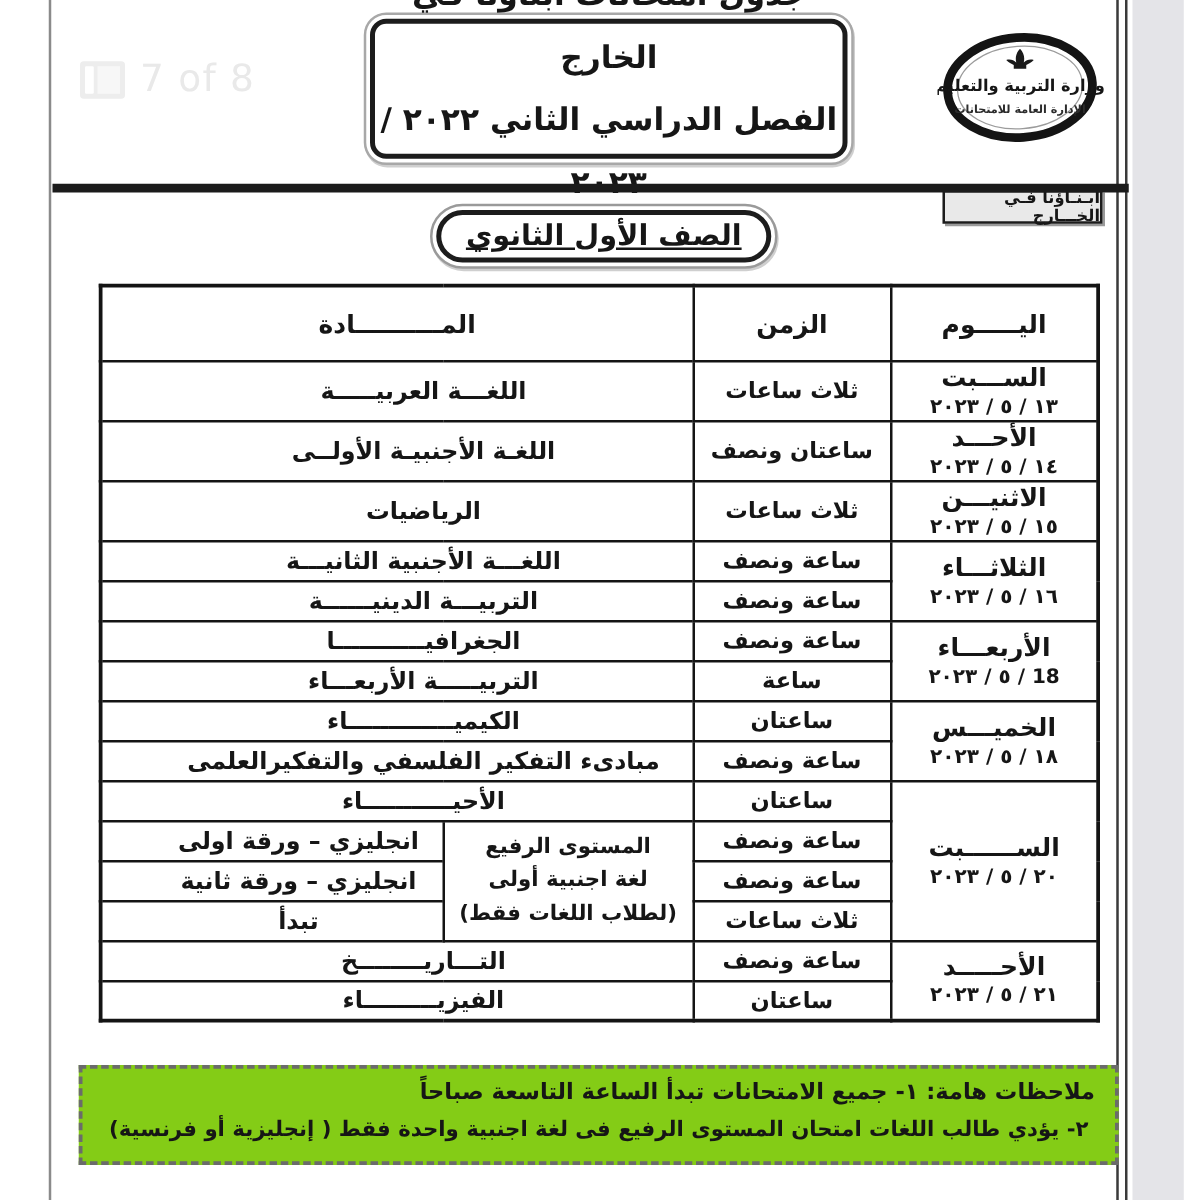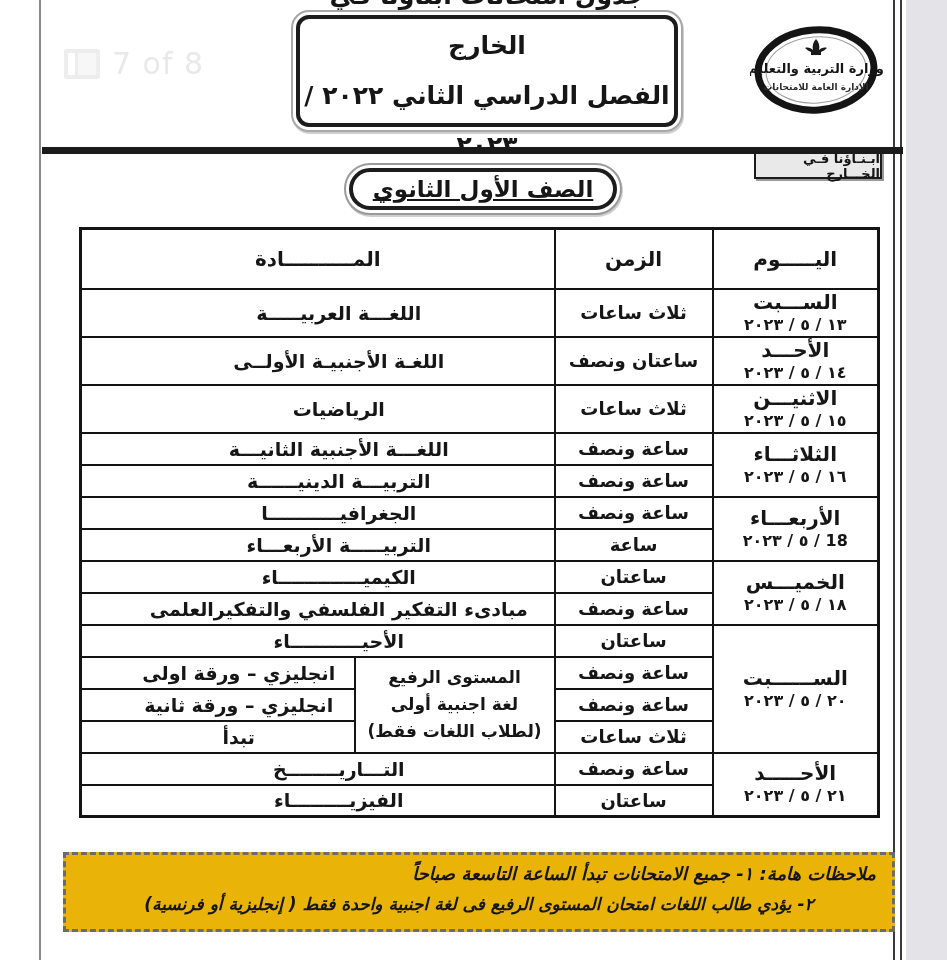--- a/index.html
+++ b/index.html
@@ -70,21 +70,21 @@
   tr.row-tall td { height:48px; }
   tr.row-sub  td { height:32px; }
   .day-cell .day-name { font-size:20px; font-weight:bold; line-height:24px; }
   .day-cell .day-date { font-size:16px; font-weight:bold; letter-spacing:1px; line-height:22px; white-space:nowrap; }
   .time-cell { font-size:18px; font-weight:bold; white-space:nowrap; }
   .subject-cell { font-size:19px; font-weight:bold;padding-left:46px; }
   .level-cell { font-size:17px; font-weight:bold; line-height:27px; }
 
   
   .notes-box { position:absolute; left:63px; top:852px; width:832px; height:80px;
-               border:3px dashed #6b6b6b; background:#eab308; padding:8px 16px 0 16px;font-style:italic; }
+               border:3px dashed #6b6b6b; background:#84cc16; padding:8px 16px 0 16px; }
   .note-line1 { font-size:18px; font-weight:bold; text-align:right; }
   .note-line2 { font-size:17px; font-weight:bold; text-align:center; margin-top:10px; }
 </style>
 </head>
 <body>
 
 <div class="page">
 
   <div class="scan-strip-right"></div>
   <div class="scan-line-right"></div>

